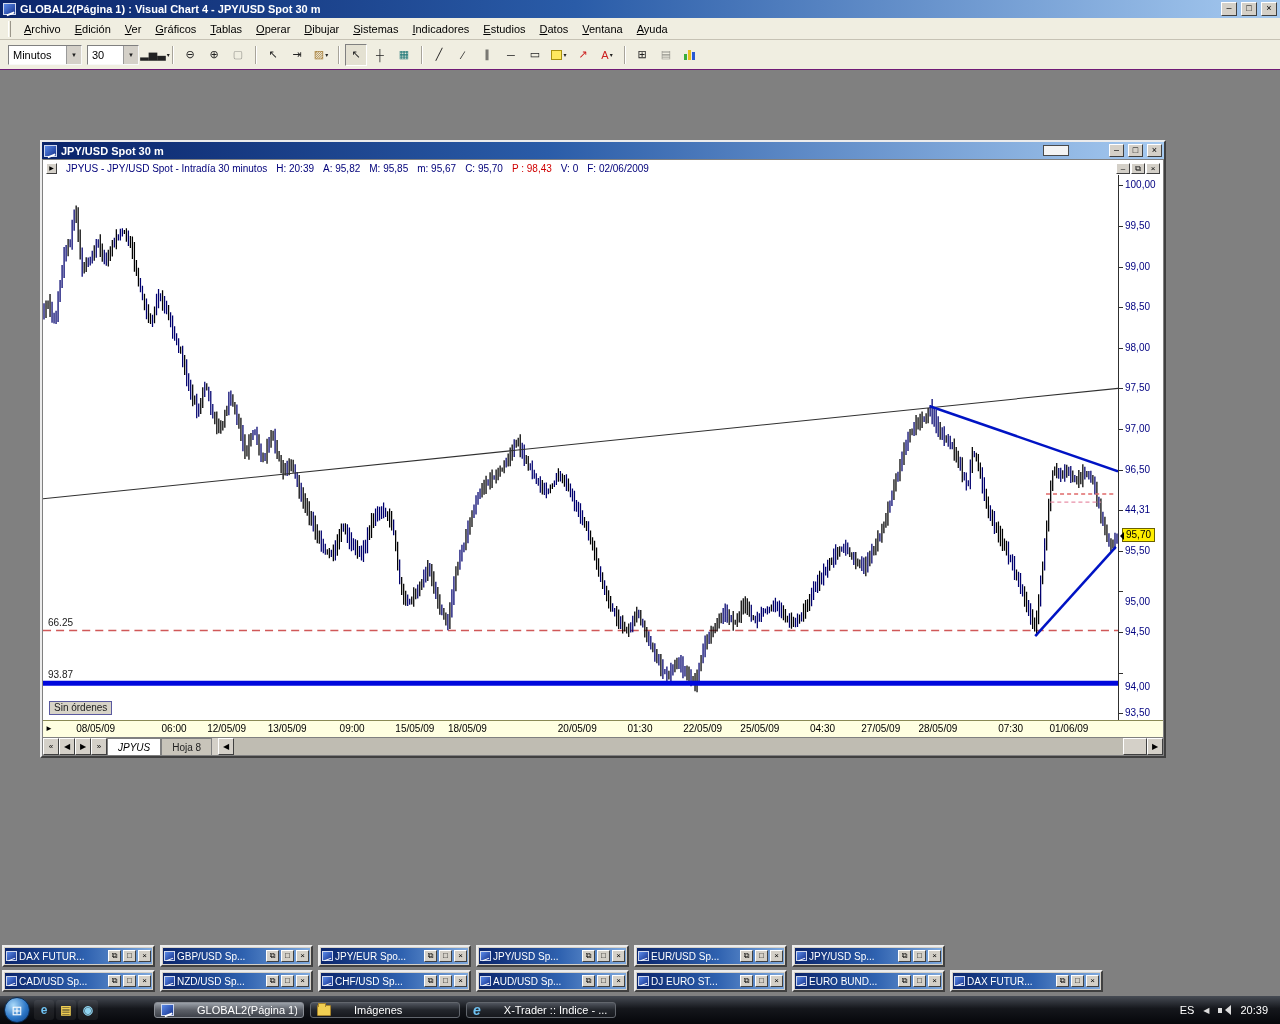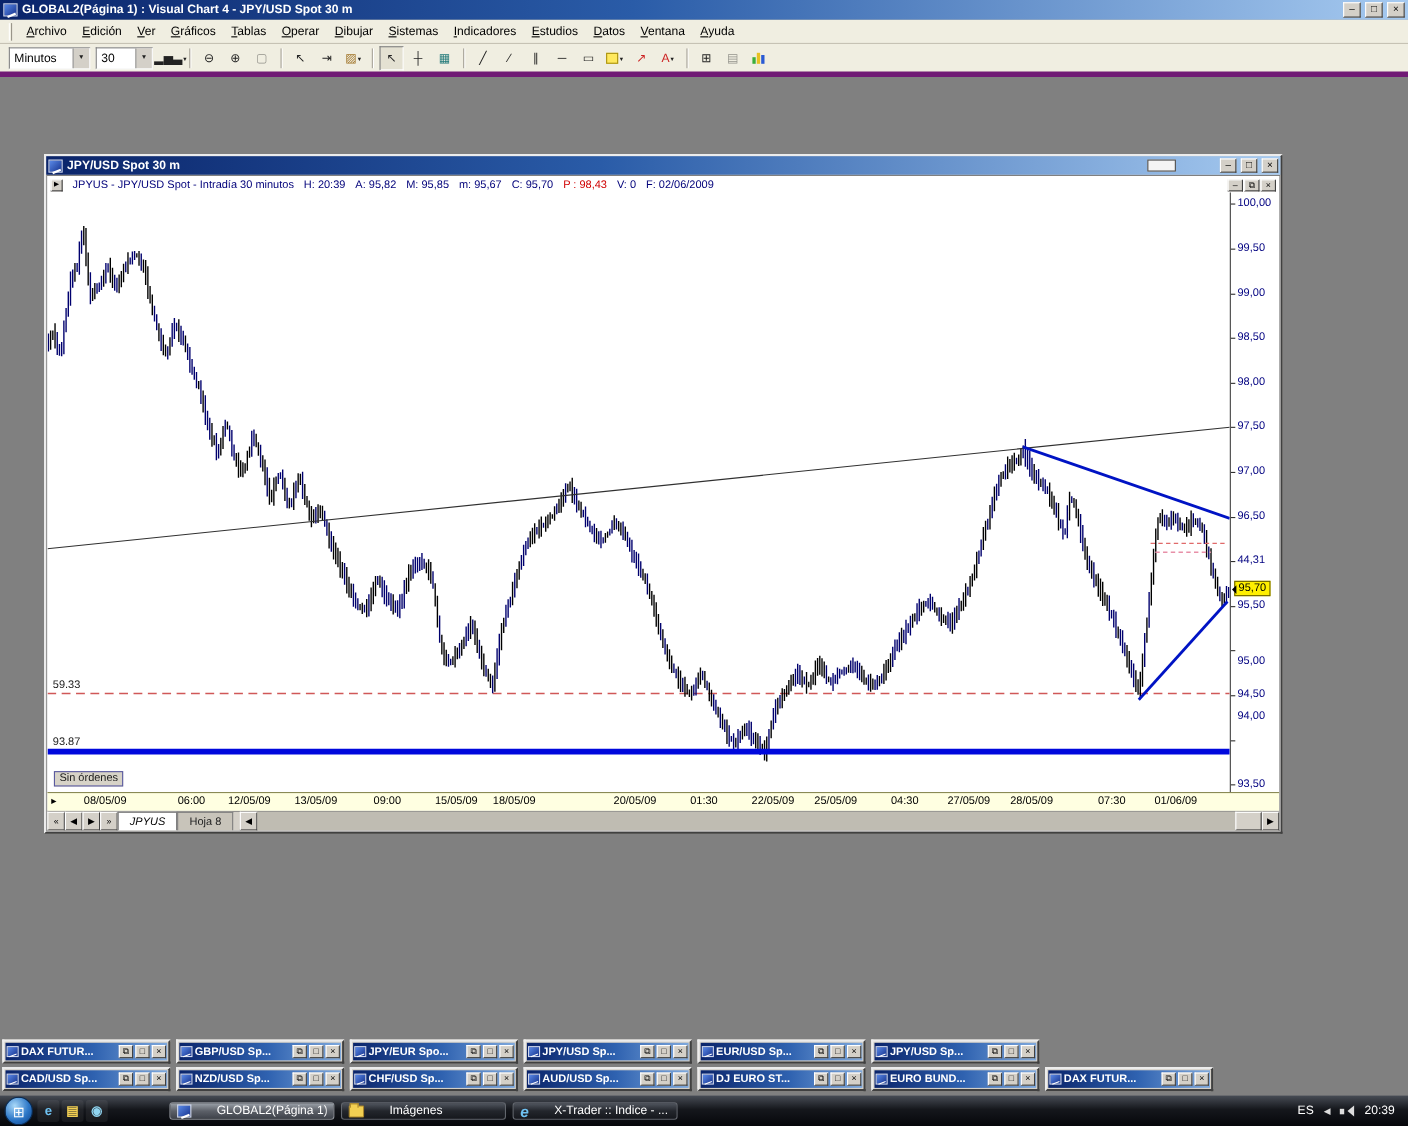--- a/index.html
+++ b/index.html
@@ -16,21 +16,21 @@
     font-size:9px;line-height:11px;text-align:center;color:#000;}
   .vc-icon{width:13px;height:12px;background:linear-gradient(135deg,#5b8ae8,#16338e);border:1px solid #cfd8ee;position:relative;flex:0 0 auto;}
   .vc-icon::after{content:"";position:absolute;left:2px;top:6px;width:8px;height:3px;border-bottom:2px solid #fff;transform:rotate(-22deg);}
 
   .menubar{position:absolute;top:18px;left:0;right:0;height:22px;background:#f0eee1;border-bottom:1px solid #c6c2b4;
     display:flex;align-items:center;padding-left:8px;}
   .grip{width:3px;height:16px;margin-right:6px;border-left:1px solid #fff;border-right:1px solid #9a968a;}
   .menu-item{display:inline-block;font-size:11px;color:#000;padding:3px 7px;}
   .menu-item::first-letter{text-decoration:underline;}
 
-  .toolbar{position:absolute;top:40px;left:0;right:0;height:30px;background:#f0eee1;border-bottom:5px solid #701a75;
+  .toolbar{position:absolute;top:40px;left:0;right:0;height:30px;background:#f0eee1;border-bottom:1px solid #701a75;
     display:flex;align-items:center;gap:2px;padding-left:8px;}
   .tb-combo{height:20px;background:#fff;border:1px solid;border-color:#808080 #f8f8f8 #f8f8f8 #808080;
     display:inline-flex;align-items:center;font-size:11px;margin-right:3px;}
   .tb-combo-val{flex:1;padding-left:4px;white-space:nowrap;}
   .tb-combo-arrow{width:15px;align-self:stretch;background:#d4d0c8;border-left:1px solid #9a9a9a;
     font-size:6px;display:flex;align-items:center;justify-content:center;color:#202020;}
   .tb-btn{width:22px;height:22px;display:inline-flex;align-items:center;justify-content:center;gap:1px;
     background:#f0eee1;border:1px solid transparent;font-size:11px;color:#222;}
   .tb-btn.active{border-color:#808080 #fff #fff #808080;background:#e4e1d2;}
   .tb-btn.disabled{opacity:.45;}
@@ -87,21 +87,21 @@
   .hs-thumb{position:absolute;right:0;top:0;bottom:0;width:24px;background:#d4d0c8;border:1px solid;border-color:#fff #404040 #404040 #fff;}
 
   
   .min-row{position:absolute;left:2px;display:flex;gap:5px;}
   .min-row-1{top:875px;}
   .min-row-2{top:900px;}
   .min-window{width:153px;height:22px;background:#d4d0c8;border:2px solid;border-color:#ececec #404040 #404040 #ececec;padding:1px;display:flex;}
   .min-tb{flex:1;background:linear-gradient(90deg,#0a246a 0%,#2f62b0 55%,#7fa9dd 100%);display:flex;align-items:center;gap:2px;padding:0 1px;min-width:0;}
   .min-icon{width:11px;height:10px;background:linear-gradient(135deg,#5b8ae8,#16338e);border:1px solid #cfd8ee;position:relative;flex:0 0 auto;}
   .min-icon::after{content:"";position:absolute;left:1px;top:5px;width:7px;height:2px;border-bottom:1.5px solid #fff;transform:rotate(-22deg);}
-  .min-label{color:#fff;font-size:10px;font-weight:bold;flex:1;white-space:nowrap;overflow:hidden;}
+  .min-label{color:#fff;font-size:10px;font-weight:normal;flex:1;white-space:nowrap;overflow:hidden;}
   .min-btn{width:13px;height:12px;background:#d4d0c8;border:1px solid;border-color:#fff #404040 #404040 #fff;
     font-size:8px;line-height:10px;text-align:center;color:#000;flex:0 0 auto;}
 
   
   .taskbar{position:absolute;left:0;right:0;bottom:0;height:28px;
     background:linear-gradient(#474c55 0%,#15171c 45%,#05060a 100%);
     display:flex;align-items:center;gap:4px;padding:0 4px;}
   .start-orb{width:26px;height:26px;border-radius:50%;flex:0 0 auto;
     background:radial-gradient(circle at 35% 30%,#a8d8f8,#2e78c8 55%,#0a3f86);
     border:1px solid #0a2a50;display:flex;align-items:center;justify-content:center;color:#fff;font-size:13px;}
@@ -279,21 +279,21 @@
                 <line x1="0" y1="442.9200000000003" x2="1070" y2="442.9200000000003" stroke="#d05858" stroke-width="1.5" stroke-dasharray="8 5"></line>
                 <path d="M3 122.1L3 139.0M5 122.1L5 130.3M7 115.7L7 138.0M25 62.3L25 79.0M33 29.7L33 46.6M35 31.4L35 65.2M37 53.1L37 82.2M41 84.5L41 95.9M43 79.9L43 94.3M51 68.4L51 83.4M57 57.6L57 79.8M59 66.6L59 84.4M65 72.6L65 89.0M67 69.3L67 83.7M69 63.1L69 79.3M73 52.8L73 72.1M81 53.6L81 57.4M83 51.7L83 64.8M87 59.3L87 71.0M89 59.7L89 81.8M91 65.1L91 94.2M93 82.7L93 98.2M95 90.2L95 108.5M101 115.5L101 131.5M105 125.8L105 143.9M107 134.4L107 144.9M111 128.0L111 144.1M119 112.1L119 132.1M125 126.5L125 141.3M137 166.7L137 173.9M141 175.0L141 194.5M149 203.8L149 224.8M151 214.5L151 223.4M157 216.8L157 232.4M159 206.5L159 226.7M163 202.4L163 209.5M171 230.2L171 242.4M173 229.9L173 252.2M175 236.8L175 251.2M177 238.4L177 251.7M179 239.3L179 248.5M181 228.3L181 245.9M183 224.5L183 234.4M189 213.3L189 225.3M191 220.8L191 232.8M195 232.3L195 246.7M197 236.0L197 258.8M201 252.2L201 276.1M203 262.7L203 273.8M205 252.0L205 276.9M207 251.0L207 264.1M215 252.1L215 272.7M219 269.8L219 279.4M223 256.4L223 280.7M227 248.1L227 265.2M229 248.7L229 258.5M233 257.8L233 276.2M235 268.3L235 278.5M237 272.2L237 290.1M239 277.1L239 296.0M241 280.1L241 292.3M245 275.5L245 292.1M247 276.4L247 288.0M249 277.0L249 289.6M255 291.7L255 314.8M259 303.7L259 324.5M261 309.5L261 328.6M263 314.0L263 331.3M265 317.2L265 340.6M267 326.7L267 341.2M271 331.1L271 354.6M273 339.7L273 358.1M275 345.6L275 358.6M283 363.9L283 369.3M285 362.8L285 372.6M289 359.4L289 375.6M293 349.3L293 370.2M295 344.2L295 364.1M297 339.0L297 356.9M301 338.6L301 349.5M313 355.1L313 373.1M325 340.5L325 355.0M327 328.6L327 352.9M329 329.0L329 343.2M343 327.1L343 336.5M345 324.3L345 342.8M347 326.7L347 345.8M351 345.4L351 365.9M353 356.6L353 384.6M357 390.9L357 408.5M359 397.6L359 418.0M361 404.2L361 418.9M367 410.0L367 417.8M369 400.9L369 419.9M371 402.2L371 412.6M375 395.4L375 409.6M377 392.8L377 403.5M383 374.4L383 394.8M387 378.3L387 400.0M389 385.3L389 407.2M393 400.6L393 421.7M395 407.6L395 427.6M399 421.1L399 432.4M401 425.4L401 438.0M405 415.6L405 441.4M411 380.5L411 404.7M413 376.0L413 389.4M421 344.2L421 364.9M425 332.9L425 349.8M427 326.1L427 342.3M437 299.5L437 313.6M439 296.4L439 311.0M441 292.5L441 310.2M445 289.1L445 305.8M447 286.4L447 304.3M451 286.4L451 299.9M453 284.6L453 296.9M455 282.6L455 293.5M457 284.4L457 288.5M459 277.3L459 290.1M463 270.8L463 283.4M465 265.0L465 283.2M467 262.2L467 277.8M471 257.5L471 265.3M473 255.6L473 264.1M475 252.1L475 274.5M481 272.3L481 281.1M483 273.3L483 287.6M497 296.5L497 310.6M505 301.0L505 309.6M507 299.8L507 305.3M513 285.3L513 298.4M517 290.4L517 299.8M519 291.8L519 303.2M523 295.2L523 307.8M539 332.7L539 343.0M541 336.5L541 346.2M545 345.6L545 359.3M547 352.4L547 365.2M549 355.6L549 375.0M551 362.2L551 384.0M553 372.7L553 390.7M557 386.2L557 402.6M561 399.4L561 414.6M563 403.7L563 421.5M565 409.3L565 424.7M571 419.1L571 438.8M573 422.6L573 441.6M577 428.2L577 445.9M579 434.5L579 443.9M581 439.4L581 446.0M583 436.1L583 449.2M589 424.4L589 438.8M591 419.9L591 435.1M595 423.1L595 438.1M599 433.3L599 449.7M601 439.6L601 454.5M607 454.7L607 464.2M611 460.9L611 474.7M615 465.9L615 487.5M623 482.1L623 490.6M629 471.4L629 483.6M631 469.4L631 480.7M641 476.9L641 491.6M643 478.0L643 492.9M647 487.3L647 494.8M649 484.3L649 502.1M651 480.9L651 503.0M655 466.7L655 482.5M661 446.7L661 461.5M665 438.3L665 455.9M667 439.0L667 449.6M669 435.6L669 445.7M671 430.9L671 444.0M673 426.4L673 441.0M675 425.6L675 436.0M683 422.3L683 437.6M687 424.0L687 443.2M689 432.5L689 437.3M691 426.3L691 439.5M693 424.2L693 435.1M695 413.7L695 435.6M697 411.6L697 427.3M699 409.6L699 426.4M701 411.7L701 428.0M703 414.7L703 429.5M707 427.8L707 432.9M725 417.6L725 424.6M737 418.3L737 433.0M739 422.0L739 435.2M741 428.7L741 435.1M745 425.4L745 441.3M747 429.7L747 439.5M753 427.5L753 436.5M757 416.6L757 434.5M759 413.2L759 431.5M761 412.5L761 424.9M763 407.4L763 424.0M773 384.8L773 404.6M783 372.5L783 384.9M785 371.9L785 379.3M791 361.7L791 374.1M793 361.0L793 371.3M803 362.0L803 371.4M805 366.8L805 374.2M809 366.6L809 383.3M811 372.9L811 380.7M813 373.9L813 382.4M819 371.0L819 390.1M823 365.3L823 380.5M827 360.9L827 370.1M829 353.4L829 369.7M831 345.4L831 366.2M835 339.1L835 357.7M837 336.9L837 348.3M839 328.8L839 343.1M841 317.5L841 341.1M847 295.8L847 316.1M849 290.1L849 307.8M853 276.2L853 297.9M857 259.9L857 281.9M863 247.0L863 260.2M865 246.5L865 253.2M869 233.3L869 253.2M871 235.6L871 247.6M873 232.2L873 248.5M875 230.0L875 246.0M879 231.6L879 241.8M881 226.5L881 241.4M893 240.1L893 257.4M899 253.1L899 260.4M907 256.3L907 277.9M909 264.4L909 279.5M911 268.2L911 284.9M915 274.6L915 298.8M925 264.5L925 289.9M929 270.0L929 278.6M931 271.2L931 288.0M933 279.5L933 295.3M939 305.2L939 324.6M941 312.7L941 333.7M945 325.4L945 341.4M949 337.6L949 348.1M951 336.9L951 357.3M953 341.2L953 361.1M955 344.1L955 365.6M957 353.5L957 365.3M959 355.7L959 370.0M969 383.6L969 394.3M977 400.0L977 419.9M979 405.3L979 425.3M985 422.4L985 441.5M987 430.4L987 444.0M989 423.6L989 448.1M991 407.6L991 437.0M995 375.8L995 398.1M999 336.0L999 365.1M1001 314.9L1001 346.8M1003 297.1L1003 326.9M1005 287.1L1005 307.3M1007 283.4L1007 292.5M1009 280.0L1009 295.0M1015 287.1L1015 295.4M1019 281.7L1019 294.4M1025 287.4L1025 298.7M1029 292.7L1029 301.1M1031 286.9L1031 304.3M1033 288.8L1033 300.7M1035 281.2L1035 303.6M1039 287.9L1039 294.0M1045 291.8L1045 300.9M1049 298.3L1049 322.6M1053 314.5L1053 338.8M1057 332.4L1057 350.3M1059 339.8L1059 356.9M1063 353.2L1063 365.9M1065 354.4L1065 363.3" stroke="#000000" stroke-width="1.25" fill="none"></path>
                 <path d="M1 124.7L1 140.5M9 123.3L9 143.7M11 133.9L11 144.3M13 132.1L13 144.8M15 113.1L15 142.9M17 102.0L17 123.5M19 87.5L19 109.9M21 69.9L21 100.2M23 68.0L23 84.1M27 62.4L27 70.2M29 43.4L29 72.8M31 33.6L31 54.1M39 70.5L39 98.9M45 80.3L45 89.5M47 79.5L47 88.0M49 73.6L49 86.1M53 62.3L53 80.4M55 62.6L55 70.8M61 72.7L61 86.9M63 75.4L63 88.3M71 61.0L71 70.6M75 57.5L75 63.6M77 52.2L77 63.7M79 51.7L79 59.7M85 54.0L85 69.1M97 100.1L97 114.0M99 107.7L99 121.8M103 120.0L103 140.2M109 136.0L109 147.7M113 115.4L113 136.3M115 110.9L115 129.5M117 115.1L117 122.7M121 117.7L121 134.8M123 122.2L123 135.3M127 133.4L127 148.1M129 136.6L129 159.3M131 147.2L131 161.2M133 154.0L133 165.5M135 158.8L135 173.1M139 166.0L139 187.0M143 179.2L143 205.5M145 192.9L145 210.1M147 199.2L147 218.6M153 212.7L153 236.6M155 222.3L155 235.1M161 201.0L161 216.0M165 206.0L165 220.0M167 210.0L167 233.3M169 222.8L169 236.9M185 210.7L185 233.6M187 209.6L187 224.3M193 223.1L193 243.2M199 243.0L199 268.7M209 247.9L209 257.7M211 247.3L211 253.2M213 244.9L213 262.6M217 261.0L217 279.1M221 270.3L221 278.2M225 254.8L225 270.2M231 246.8L231 270.9M243 278.0L243 292.6M251 281.3L251 295.4M253 288.8L253 303.4M257 299.4L257 317.7M269 327.5L269 346.8M277 345.8L277 366.3M279 353.7L279 367.8M281 358.7L281 369.3M287 364.4L287 371.4M291 355.2L291 374.9M299 339.0L299 347.0M303 339.7L303 357.8M305 342.8L305 364.0M307 347.3L307 366.0M309 353.3L309 364.9M311 354.3L311 369.9M315 360.8L315 371.5M317 360.4L317 375.0M319 355.1L319 376.3M321 354.8L321 368.2M323 342.6L323 367.8M331 324.3L331 341.4M333 322.1L333 336.9M335 322.5L335 335.9M337 322.2L337 334.6M339 318.6L339 333.8M341 323.7L341 332.7M349 334.9L349 350.3M355 373.9L355 398.0M363 407.9L363 419.2M365 412.1L365 417.9M373 398.2L373 411.9M379 383.7L379 401.2M381 380.9L381 396.4M385 377.4L385 390.5M391 395.5L391 412.3M397 417.8L397 428.1M403 426.9L403 442.8M407 402.9L407 430.2M409 390.1L409 418.2M415 364.5L415 383.9M417 359.6L417 375.9M419 357.4L419 366.9M423 336.1L423 358.1M429 320.5L429 333.5M431 311.5L431 330.2M433 308.2L433 320.6M435 304.9L435 315.1M443 295.8L443 302.3M449 291.9L449 296.3M461 275.0L461 284.4M469 257.0L469 274.3M477 260.3L477 275.9M479 262.0L479 282.9M485 280.4L485 287.2M487 277.7L487 295.9M489 286.7L489 295.3M491 290.1L491 300.4M493 294.7L493 302.1M495 292.9L495 309.1M499 299.4L499 311.1M501 299.1L501 314.4M503 304.8L503 310.4M509 297.2L509 303.3M511 289.7L511 301.4M515 287.9L515 298.0M521 290.9L521 307.2M525 299.9L525 313.5M527 304.9L527 317.6M529 307.1L529 327.1M531 316.1L531 327.6M533 317.7L533 332.5M535 319.2L535 339.1M537 326.0L537 340.5M543 336.8L543 355.5M555 380.5L555 395.9M559 394.1L559 408.4M567 416.5L567 424.7M569 421.1L569 429.4M575 429.1L575 441.5M585 435.0L585 444.9M587 428.7L587 444.7M593 422.8L593 431.1M597 431.6L597 440.1M603 443.6L603 458.1M605 448.4L605 461.5M609 455.4L609 473.4M613 465.9L613 477.0M617 471.0L617 490.1M619 480.4L619 485.5M621 478.0L621 492.6M625 474.3L625 494.1M627 475.9L627 486.7M633 468.9L633 480.5M635 466.7L635 483.9M637 468.0L637 489.3M639 477.6L639 487.7M645 480.6L645 497.3M653 474.4L653 493.6M657 455.7L657 474.7M659 447.9L659 468.9M663 444.2L663 456.2M677 421.0L677 436.7M679 416.7L679 434.6M681 417.8L681 435.5M685 428.0L685 435.0M705 417.9L705 434.5M709 428.6L709 435.8M711 424.8L711 440.8M713 426.3L713 434.4M715 419.9L715 434.8M717 421.0L717 429.6M719 421.6L719 426.1M721 419.3L721 427.3M723 419.8L723 426.2M727 413.8L727 424.8M729 411.1L729 425.1M731 414.7L731 424.3M733 413.9L733 429.5M735 415.8L735 431.1M743 426.2L743 440.2M749 430.6L749 439.9M751 426.5L751 439.6M755 425.2L755 434.1M765 401.5L765 419.5M767 395.1L767 413.3M769 395.2L769 405.5M771 388.8L771 406.4M775 386.5L775 398.3M777 377.8L777 399.3M779 380.9L779 389.4M781 374.2L781 391.7M787 363.2L787 381.9M789 359.2L789 379.0M795 361.2L795 366.3M797 358.5L797 367.7M799 354.7L799 370.2M801 357.4L801 368.8M807 366.6L807 379.3M815 370.7L815 385.2M817 372.0L817 388.1M821 366.8L821 386.6M825 358.6L825 377.9M833 348.5L833 356.3M843 316.5L843 328.5M845 306.7L845 321.9M851 288.5L851 298.2M855 269.0L855 288.0M859 257.4L859 272.4M861 249.6L861 268.4M867 240.2L867 253.7M877 234.5L877 240.3M883 223.6L883 234.9M885 217.9L885 242.5M887 226.1L887 244.8M889 228.2L889 251.2M891 234.6L891 254.7M895 245.3L895 257.6M897 244.4L897 263.5M901 251.9L901 264.2M903 253.5L903 266.6M905 259.6L905 266.6M913 274.1L913 287.6M917 288.8L917 297.0M919 289.2L919 306.8M921 296.8L921 302.6M923 276.6L923 305.7M927 268.5L927 274.5M935 284.2L935 309.8M937 294.0L937 317.1M943 321.2L943 336.5M947 326.8L947 349.1M961 356.3L961 378.7M963 369.2L963 376.6M965 368.9L965 384.6M967 370.5L967 393.8M971 385.8L971 400.7M973 387.0L973 407.4M975 397.9L975 410.0M981 413.3L981 428.9M983 416.5L983 437.3M993 389.5L993 419.6M997 353.2L997 384.7M1011 284.9L1011 295.4M1013 284.8L1013 298.6M1017 281.3L1017 298.2M1021 283.7L1021 292.7M1023 283.1L1023 299.6M1027 291.8L1027 298.8M1037 283.6L1037 296.0M1041 287.9L1041 296.2M1043 287.6L1043 299.2M1047 293.3L1047 310.8M1051 313.0L1051 324.2M1055 327.4L1055 341.3M1061 348.3L1061 361.4M1067 347.9L1067 364.0M1069 348.7L1069 358.5" stroke="#00006e" stroke-width="1.25" fill="none"></path>
                 <line x1="0" y1="494.26999999999964" x2="1070" y2="494.26999999999964" stroke="#0008dd" stroke-width="5"></line>
                 <line x1="0" y1="314.93999999999994" x2="1070" y2="207.5" stroke="#303030" stroke-width="1"></line>
                 <line x1="882.75" y1="224.8799999999999" x2="1070" y2="288.0799999999997" stroke="#0013c4" stroke-width="2.5"></line>
                 <line x1="987.61" y1="448.44999999999976" x2="1067.86" y2="361.55000000000024" stroke="#0013c4" stroke-width="2.5"></line>
                 <line x1="998.3100000000001" y1="310.19999999999976" x2="1067.86" y2="310.19999999999976" stroke="#e06a6a" stroke-width="1.3" stroke-dasharray="4 3"></line>
                 <line x1="1002.59" y1="318.1000000000005" x2="1052.8799999999999" y2="318.1000000000005" stroke="#e890a8" stroke-width="1.3" stroke-dasharray="4 3"></line>
               </svg>
-            <span class="lvl-label" id="lbl-res" style="top: 442.455px;">59.33</span>
+            <span class="lvl-label" id="lbl-res" style="top: 442.455px;">66.25</span>
             <span class="lvl-label" id="lbl-sup" style="top: 494.259px;">93.87</span>
             <span class="no-orders">Sin órdenes</span>
           </div>
           <div class="vaxis">
             <span class="price-tag" id="price-tag" style="top: 352.597px;">95,70</span>
           <span class="ax-tick" style="top: 10.283px;"></span>
               <span class="ax-label" style="top: 4.28302px;">100,00</span>
               <span class="ax-tick" style="top: 50.9009px;"></span>
               <span class="ax-label" style="top: 44.9009px;">99,50</span>
               <span class="ax-tick" style="top: 91.5189px;"></span>
@@ -310,21 +310,21 @@
               <span class="ax-label" style="top: 288.608px;">96,50</span>
               <span class="ax-tick" style="top: 335.226px;"></span>
               <span class="ax-label" style="top: 329.226px;">44,31</span>
               <span class="ax-tick" style="top: 375.844px;"></span>
               <span class="ax-label" style="top: 369.844px;">95,50</span>
               <span class="ax-tick" style="top: 416.462px;"></span>
               <span class="ax-label" style="top: 410.462px; margin-top: 11px;">95,00</span>
               <span class="ax-tick" style="top: 457.08px;"></span>
               <span class="ax-label" style="top: 451.08px;">94,50</span>
               <span class="ax-tick" style="top: 497.698px;"></span>
-              <span class="ax-label" style="top: 471px;">94,00</span>
+              <span class="ax-label" style="top: 506px;">94,00</span>
               <span class="ax-tick" style="top: 538.316px;"></span>
               <span class="ax-label" style="top: 532.316px;">93,50</span>
             </div>
         </div>
 
         <div class="xaxis">
           <span class="x-marker">►</span>
         <span class="x-label" style="left: 4.7%;">08/05/09</span>
             <span class="x-label" style="left: 11.7%;">06:00</span>
             <span class="x-label" style="left: 16.4%;">12/05/09</span>

